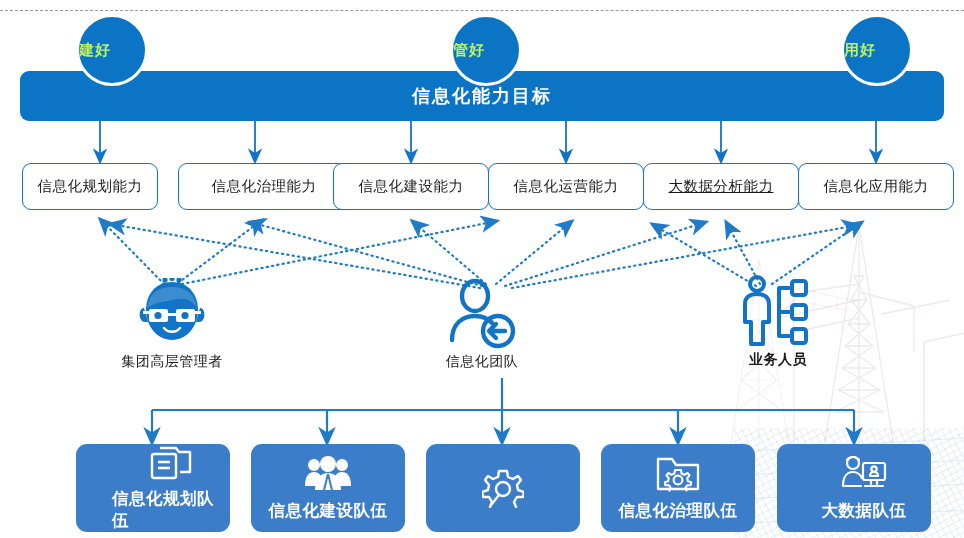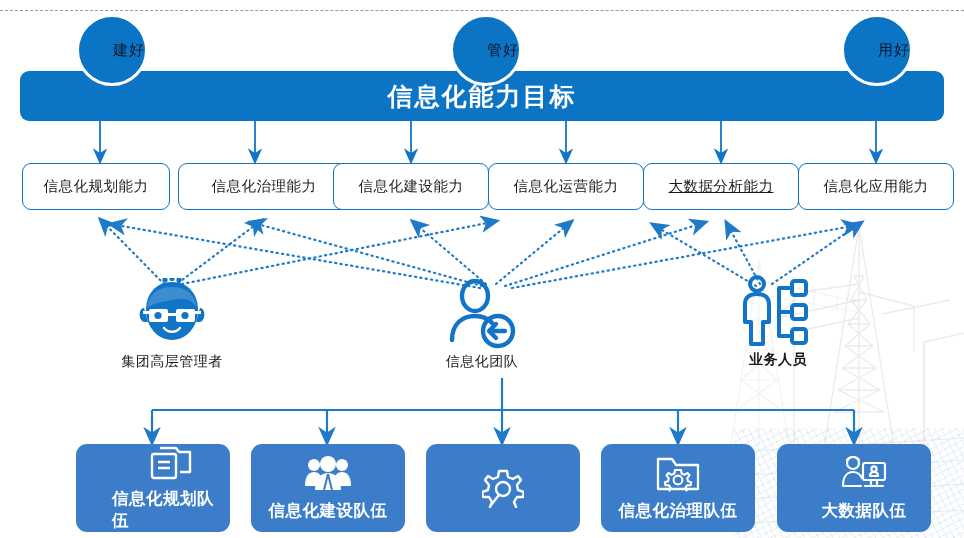--- a/index.html
+++ b/index.html
@@ -19,30 +19,30 @@
 
   
   #top-rule{position:absolute;left:0;top:10px;width:964px;height:0;
     border-top:1px dashed #9a9a9a;}
 
   
   #goal-bar{
     position:absolute;left:20px;top:71px;width:924px;height:50px;
     background:#0b74c4;border-radius:9px;
     display:flex;align-items:center;justify-content:center;
-    color:#fff;font-size:25px;font-weight:bold;letter-spacing:2px;
+    color:#fff;font-size:18px;font-weight:bold;letter-spacing:2px;
     z-index:4;
   }
 
   
   .pill{
     position:absolute;width:72px;height:72px;border-radius:50%;
     background:#0b74c4;border:3px solid #ffffff;
-    display:flex;align-items:center;justify-content:flex-end;
-    color:#0f172a;font-size:15px;font-weight:normal;letter-spacing:1px;
+    display:flex;align-items:center;justify-content:flex-start;
+    color:#bef264;font-size:15px;font-weight:bold;letter-spacing:1px;
     z-index:6;box-sizing:border-box;
   }
   #pill-0{left:76px;top:14px;}
   #pill-1{left:450px;top:14px;}
   #pill-2{left:841px;top:14px;}
 
   
   .cap{
     position:absolute;top:163px;height:47px;
     border:1.6px solid #1274c6;border-radius:9px;background:#ffffff;
@@ -182,21 +182,21 @@
   <div class="pill" id="pill-0">
     <span>建好</span>
   </div>
   <div class="pill" id="pill-1">
     <span>管好</span>
   </div>
   <div class="pill" id="pill-2">
     <span>用好</span>
   </div>
 
-  <div class="cap" style="left:22px;width:148px;">
+  <div class="cap" style="left:22px;width:136px;">
       <span>信息化规划能力</span>
     </div>
   <div class="cap" style="left:178px;width:172px;">
       <span>信息化治理能力</span>
     </div>
   <div class="cap" style="left:333px;width:156px;">
       <span>信息化建设能力</span>
     </div>
   <div class="cap" style="left:488px;width:156px;">
       <span>信息化运营能力</span>

